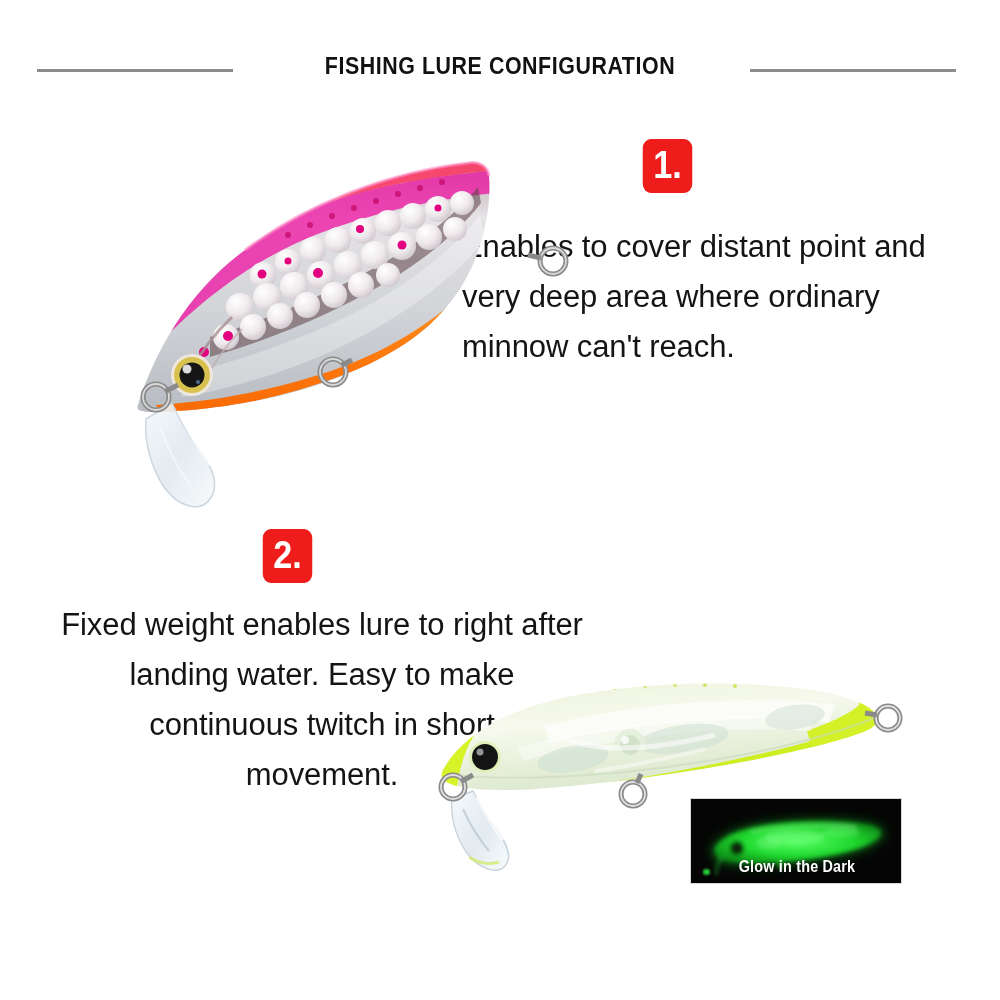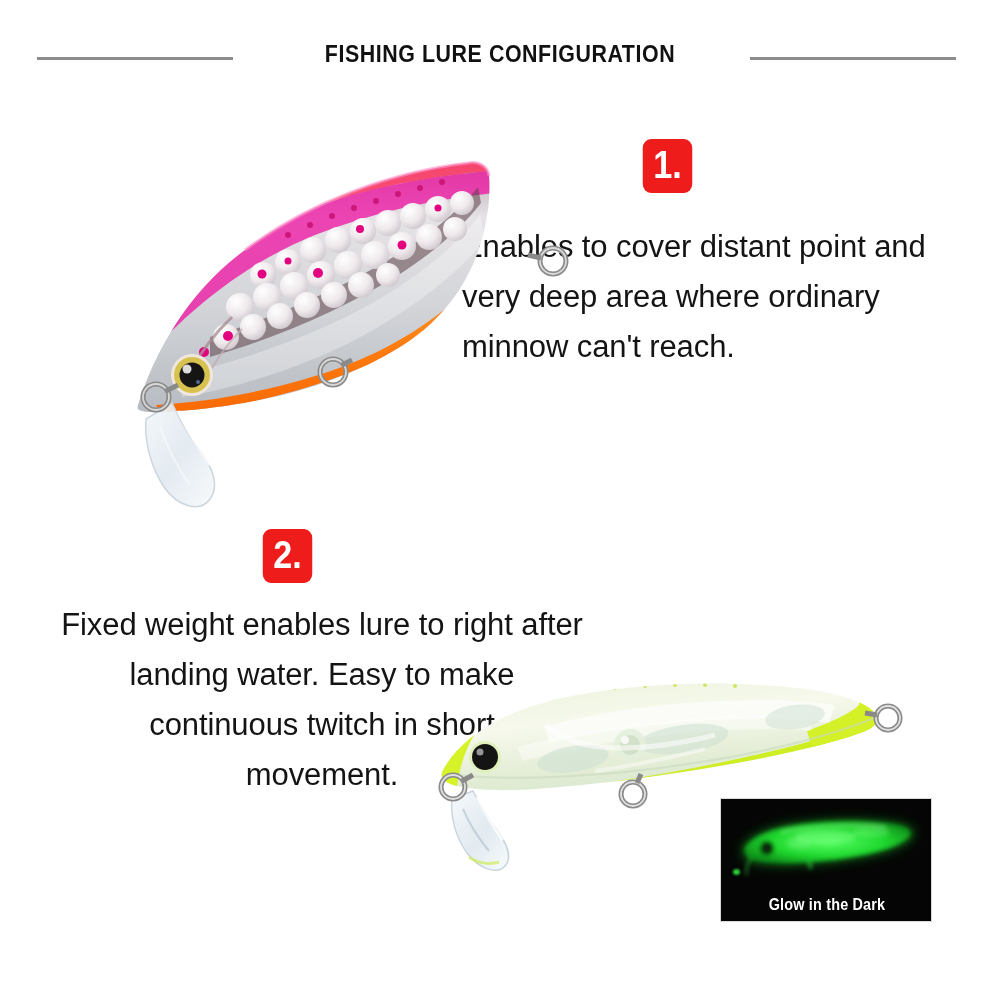--- a/index.html
+++ b/index.html
@@ -13,21 +13,21 @@
     position: relative;
     overflow: hidden;
     font-family: "Liberation Sans", sans-serif;
     -webkit-font-smoothing: antialiased;
   }
 
   
   #header {
     position: absolute;
     left: 0;
-    top: 0;
+    top: 12px;
     width: 906px;
     height: 110px;
     text-decoration: underline;
   }
   #title-rule-left, #title-rule-right {
     position: absolute;
     top: 57px;
     height: 3px;
     background: #8c8c8c;
   }
@@ -84,26 +84,25 @@
 
   #lure-pink  { left: 60px;  top: 150px; width: 470px; height: 265px; }
   #lure-green { left: 425px; top: 675px; width: 490px; height: 215px; }
 
   
   #glow-panel {
     position: absolute;
     left: 690px;
     top: 798px;
     width: 212px;
-    height: 124px;
+    height: 86px;
     background: #050505;
     border: 1px solid #d8d8d8;
     box-sizing: border-box;
     overflow: hidden;
-    margin-left: 30px;
   }
   #glow-lure-art {
     position: absolute;
     left: 0; top: 0;
     width: 212px; height: 80px;
   }
   #glow-caption {
     position: absolute;
     left: 0;
     bottom: 7px;

